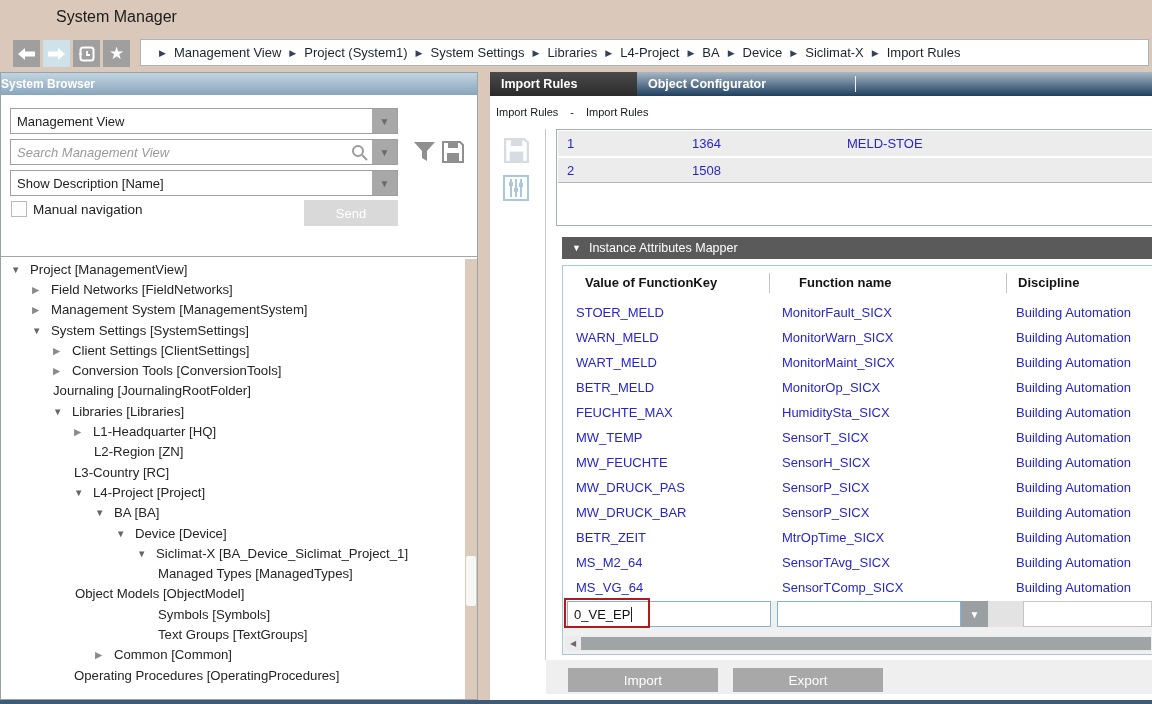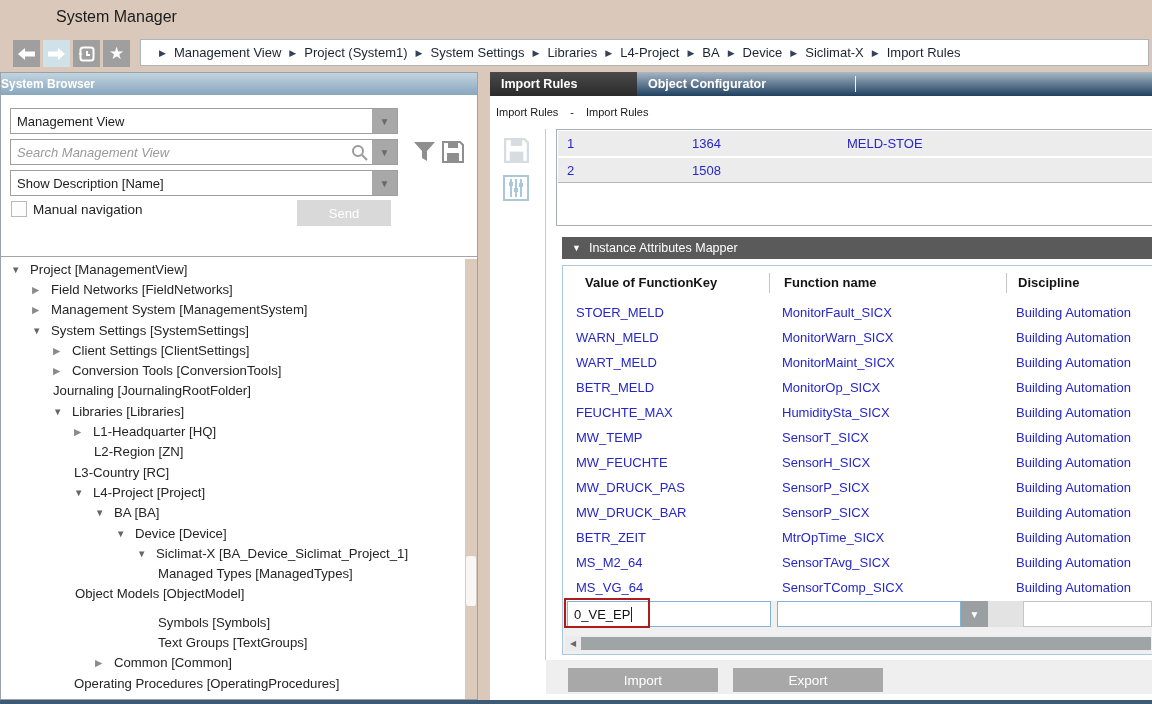--- a/index.html
+++ b/index.html
@@ -19,21 +19,21 @@
   .left-panel { position:absolute; left:0; top:72px; width:478px; height:628px; background:#fff; border:1px solid #98a2aa; }
   .lp-header { height:22px; background:linear-gradient(#c3d4e0,#87a6bd); color:#fff; font-size:12px; font-weight:bold; line-height:22px; padding-left:0; }
   .field { position:absolute; left:9px; width:388px; height:26px; background:#fff; border:1px solid #9e9e9e; display:flex; align-items:center; }
   .field .ftext { flex:1; padding-left:6px; font-size:13px; color:#222; white-space:nowrap; overflow:hidden; }
   .field .ph { color:#9a9a9a; font-style:italic; }
   .dd-btn { width:25px; height:24px; background:#a8a8a8; color:#6a6a6a; font-size:10px; display:flex; align-items:center; justify-content:center; flex:none; }
   .mini-icon { flex:none; display:flex; align-items:center; justify-content:center; }
   .side-icon { position:absolute; }
   .chk { position:absolute; left:10px; width:16px; height:16px; border:1px solid #b9b9b9; background:#fdfdfd; }
   .chk-label { position:absolute; left:32px; font-size:13.5px; color:#1d1d1d; }
-  .send-btn { position:absolute; left:296px; width:94px; height:26px; background:#d9d9d9; color:#fff; font-size:13px; display:flex; align-items:center; justify-content:center; }
+  .send-btn { position:absolute; left:303px; width:94px; height:26px; background:#d9d9d9; color:#fff; font-size:13px; display:flex; align-items:center; justify-content:center; }
   .lp-divider { position:absolute; left:0; right:0; top:183px; height:1px; background:#a5a5a5; }
   .tree { position:absolute; left:0; top:186px; width:456px; height:440px; overflow:hidden; }
   .tree-row { height:20.3px; display:flex; align-items:center; font-size:13.2px; color:#252525; white-space:nowrap; }
   .tree-row.sel { background:var(--sel,#aecde6); }
   .tw { width:15px; margin-right:4px; font-size:9.5px; flex:none; text-align:left; }
   .tw.open { color:#666; } .tw.closed { color:#8b8b8b; }
   .lp-scroll { position:absolute; left:464px; top:186px; width:12px; height:440px; background:#dccaba; }
   .lp-thumb { position:absolute; left:1px; top:297px; width:10px; height:50px; background:#f7f7f5; border-radius:2px; }
 
   
@@ -55,21 +55,21 @@
 
   .mapper-header { position:absolute; left:72px; top:165px; width:590px; height:22px; background:#5a5a5a; color:#fff; display:flex; align-items:center; font-size:12.5px; }
   .mapper-header .tri { font-size:9px; margin:0 8px 0 10px; }
   .mapper-box { position:absolute; left:72px; top:193px; width:590px; height:390px; background:#f0f0f0; border:1px solid #abc7da; border-right:none; }
   .mtable { position:absolute; left:0; top:0; width:590px; height:335px; background:#fff; }
   .mhead { position:absolute; top:0; height:33px; font-weight:bold; font-size:13px; color:#141414; line-height:33px; white-space:nowrap; }
   .hdiv { position:absolute; top:7px; width:1px; height:20px; background:#c4c4c4; }
   .mrow { position:absolute; height:25px; width:590px; font-size:13px; color:var(--link,#2626c9); white-space:nowrap; }
   .mrow span { position:absolute; top:4px; }
   .mc1 { left:13px; } .mc2 { left:219px; } .mc3 { left:453px; }
-  .mh1 { left:14px;margin-left:8px; } .mh2 { left:221px; } .mh3 { left:455px; }
+  .mh1 { left:14px;margin-left:8px; } .mh2 { left:236px; } .mh3 { left:455px; }
 
   .red-box { position:absolute; left:1px; top:332px; width:86px; height:30px; border:2px solid var(--err,#b01a1a); }
   .edit-input { position:absolute; left:4px; top:335px; width:204px; height:26px; background:#fff; border:1px solid #82b3d2; display:flex; align-items:center; padding-left:6px; font-size:13px; color:#111; }
   .caret { width:1px; height:15px; background:#222; margin-left:1px; }
   .edit-combo { position:absolute; left:214px; top:335px; width:184px; height:26px; background:#fff; border:1px solid #82b3d2; }
   .edit-ddbtn { position:absolute; left:398px; top:335px; width:27px; height:26px; background:#9aa0a2; color:#fff; font-size:10px; display:flex; align-items:center; justify-content:center; }
   .edit-gap { position:absolute; left:425px; top:335px; width:35px; height:26px; background:#e3e3e3; }
   .edit-field3 { position:absolute; left:460px; top:335px; width:129px; height:26px; background:#fff; border:1px solid #c6c6c6; }
   .hscroll { position:absolute; left:2px; top:370px; width:586px; height:15px; background:#ececec; }
   .hs-arrow { position:absolute; left:2px; top:0; width:12px; height:15px; color:#6a6a6a; font-size:8px; display:flex; align-items:center; justify-content:center; }
@@ -234,21 +234,21 @@
       <div class="tree-row" style="padding-left: 136px;">
         <span class="tw open">▼</span>
         <span>Siclimat-X [BA_Device_Siclimat_Project_1]</span>
       </div>
       <div class="tree-row" style="padding-left: 157px;">
         <span>Managed Types [ManagedTypes]</span>
       </div>
       <div class="tree-row" style="padding-left: 74px;">
         <span>Object Models [ObjectModel]</span>
       </div>
-      <div class="tree-row" style="padding-left: 157px; margin-top: 8px;">
+      <div class="tree-row" style="padding-left: 157px;">
         <span>Symbols [Symbols]</span>
       </div>
       <div class="tree-row" style="padding-left: 157px;">
         <span>Text Groups [TextGroups]</span>
       </div>
       <div class="tree-row" style="padding-left: 94px;">
         <span class="tw closed">▶</span>
         <span>Common [Common]</span>
       </div>
       <div class="tree-row" style="padding-left: 73px;">

